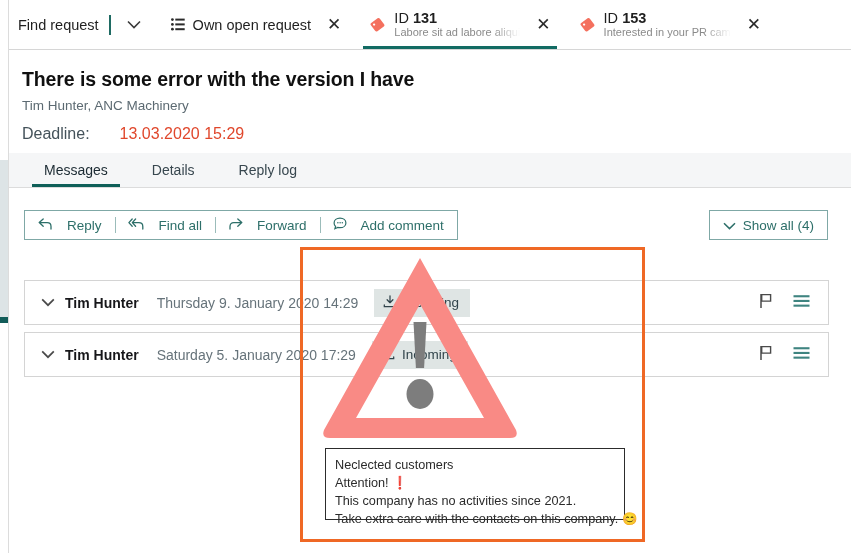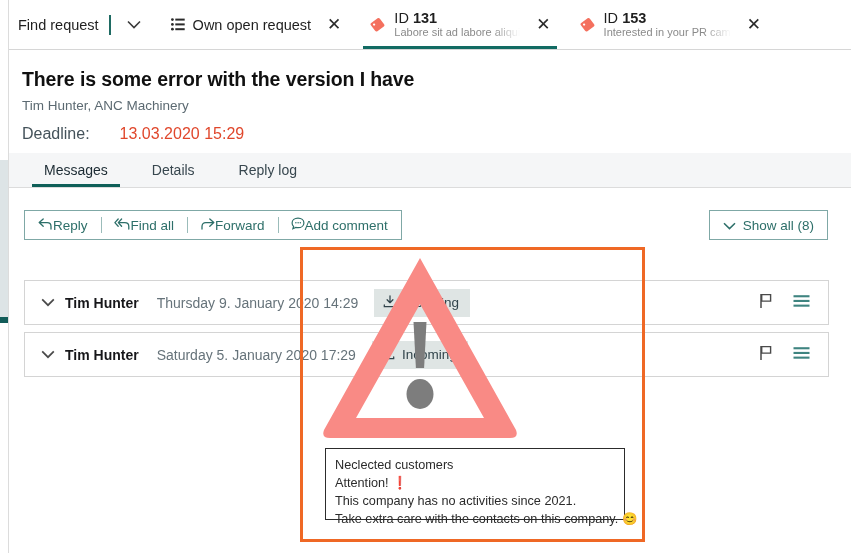--- a/index.html
+++ b/index.html
@@ -138,21 +138,21 @@
     justify-content: space-between;
     padding: 0 23px 0 15px;
   }
   .btn-group {
     display: flex; align-items: stretch;
     border: 1px solid #7fa8a6;
     background: #ffffff;
     height: 30px;
   }
   .tbtn {
-    display: flex; align-items: center; gap: 0;
+    display: flex; align-items: center; gap: 14px;
     padding: 0 13px;
     font-size: 13.5px; color: #2d6f69;
     white-space: nowrap;
     position: relative;
   }
   .tbtn + .tbtn::before {
     content: ""; position: absolute; left: 0; top: 6px; bottom: 6px;
     width: 1px; background: #9bbcba;
   }
   .showall {
@@ -340,21 +340,21 @@
         <span>Add comment</span>
       </div>
     </div>
 
     <div class="showall">
       <span>
         <svg width="13" height="8" viewBox="0 0 13 8">
             <path d="M1 1.3 L6.5 6.6 L12 1.3" fill="none" stroke="#2d6f69" stroke-width="1.5"></path>
           </svg>
       </span>
-      <span>Show all (8)</span>
+      <span>Show all (4)</span>
     </div>
   </div>
 
   <div class="msg-list">
 
     <div class="msg-row">
       <span class="chev">
         <svg width="14" height="9" viewBox="0 0 14 9">
             <path d="M1.2 1.4 L7 7.2 L12.8 1.4" fill="none" stroke="#4a4a4a" stroke-width="1.7"></path>
           </svg>

